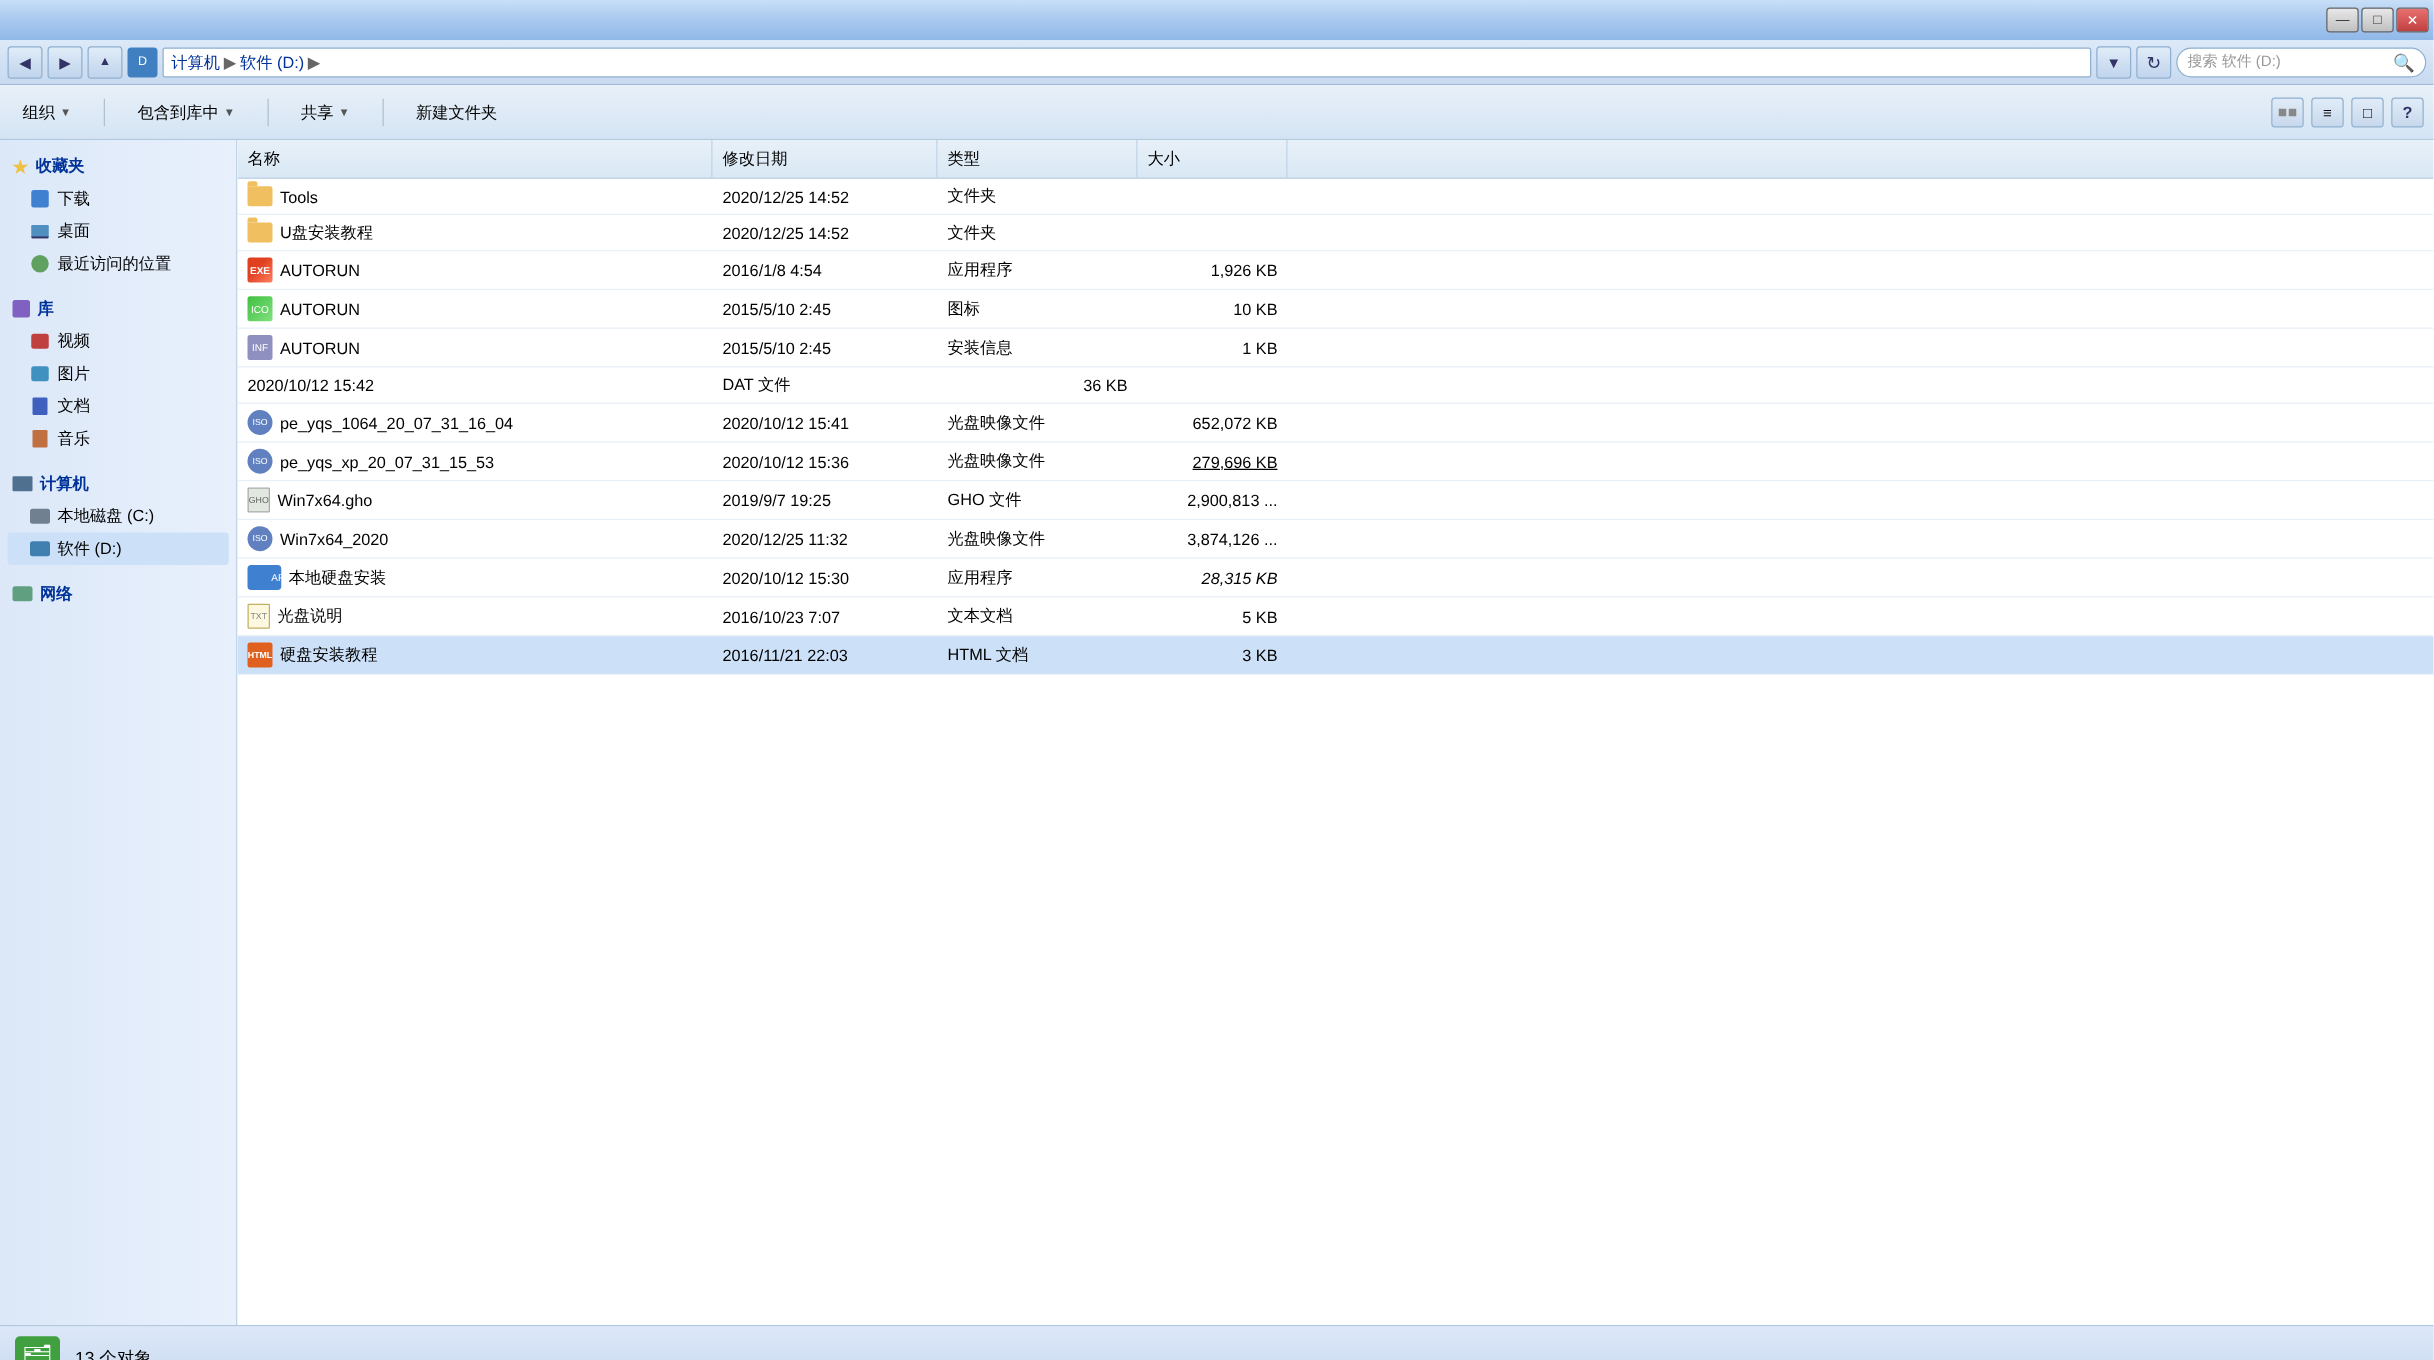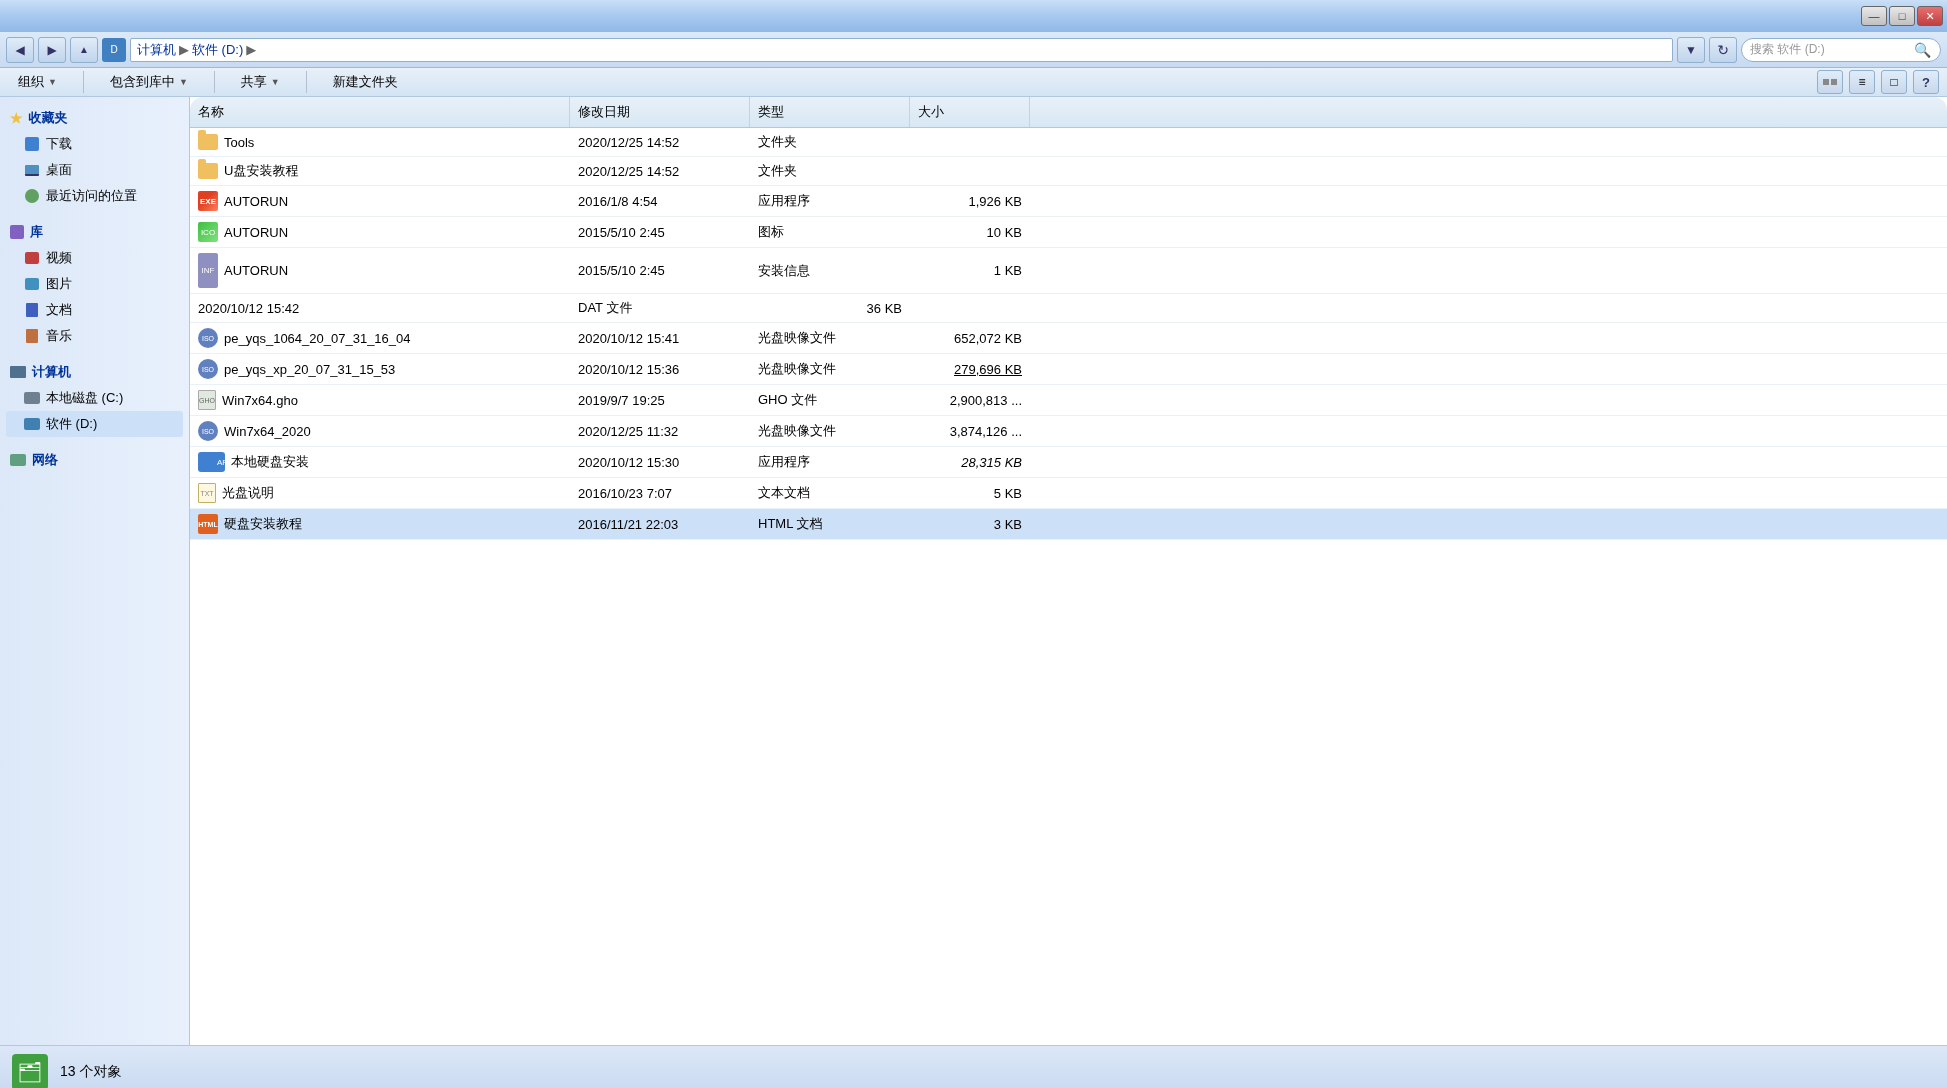--- a/index.html
+++ b/index.html
@@ -107,21 +107,21 @@
       border-radius: 12px;
       display: flex;
       align-items: center;
       padding: 0 8px;
       font-size: 12px;
       color: #999;
     }
 
     
     .toolbar {
-      height: 29px;
+      height: 44px;
       background: linear-gradient(to bottom, #e8f0f8, #d4e4f4);
       display: flex;
       align-items: center;
       padding: 0 8px;
       gap: 12px;
       border-bottom: 1px solid #b0c8e0;
     }
     .toolbar-btn {
       height: 28px;
       padding: 0 10px;
@@ -313,21 +313,20 @@
     .icon-star {
       color: #f0c040;
       font-size: 14px;
     }
 
     
     .file-list-container {
       flex: 1;
       background: #fff;
       overflow-y: auto;
-      border-radius: 13px;
     }
     .file-list-header {
       display: grid;
       grid-template-columns: 380px 180px 160px 120px;
       background: linear-gradient(to bottom, #e8f0f8, #d8e8f4);
       border-bottom: 1px solid #b0c8e0;
       position: sticky;
       top: 0;
       z-index: 10;
     }
@@ -423,21 +422,21 @@
       background: #50a050;
       border-radius: 2px;
       display: flex;
       align-items: center;
       justify-content: center;
       font-size: 8px;
       color: #fff;
     }
     .ficon-inf {
       width: 20px;
-      height: 35px;
+      height: 20px;
       background: #9090c0;
       border-radius: 2px;
       display: flex;
       align-items: center;
       justify-content: center;
       font-size: 8px;
       color: #fff;
     }
     .ficon-dat {
       width: 18px;

